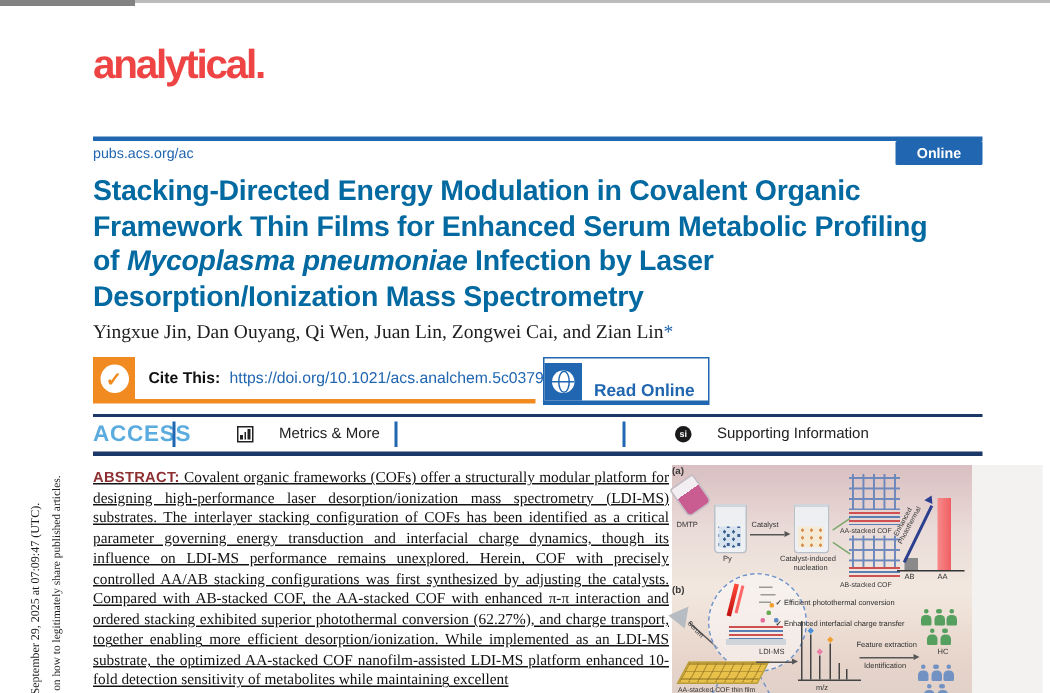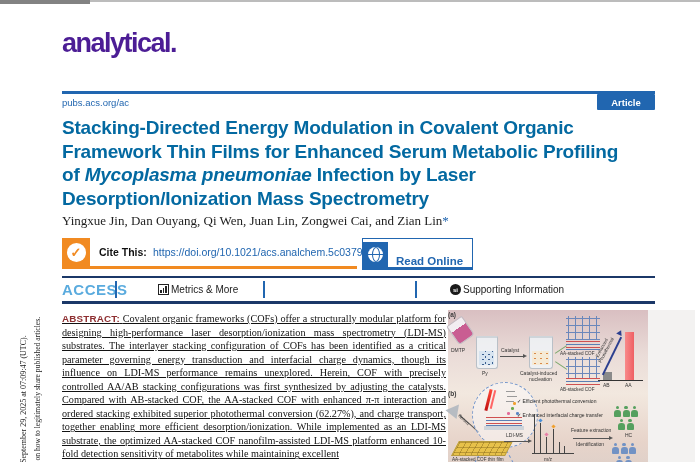--- a/index.html
+++ b/index.html
@@ -11,21 +11,21 @@
   .topline{left:0;top:0;width:700px;height:2px;background:#bcbcbc;}
   .topline-dark{left:0;top:0;width:90px;height:4px;background:#828282;}
 
   
   .rot{transform:rotate(-90deg);transform-origin:0 0;white-space:nowrap;
        font-family:"Liberation Serif",serif;color:#1c1c1c;}
   .rot1{left:19px;top:469px;font-size:8px;}
   .rot2{left:33px;top:473px;font-size:7.6px;}
 
   
-  .logo-analytical{left:62px;top:28px;font-size:27px;font-weight:bold;color:#4c1d95;letter-spacing:-1.5px;}
+  .logo-analytical{left:62px;top:28px;font-size:27px;font-weight:bold;color:#ef4444;letter-spacing:-1.5px;}
   .logo-chemistry{left:128px;top:47px;font-size:22px;font-weight:bold;color:#8e2022;letter-spacing:-1px;}
   .rule-blue{left:62px;top:91px;width:593px;height:2.5px;background:#2166b0;}
   .pubs-url{left:62px;top:97px;font-size:9.5px;color:#2166b0;text-decoration:none;}
   .article-badge{left:597px;top:94px;width:58px;height:16px;background:#2166b0;color:#fff;
     font-size:9.5px;font-weight:bold;display:flex;align-items:center;justify-content:center;border-radius:1px;}
 
   
   .title{left:62px;top:116px;width:572px;margin:0;font-size:19px;line-height:23.5px;
     font-weight:bold;color:#0369a1;letter-spacing:-0.2px;}
   .authors{left:62px;top:213px;font-family:"Liberation Serif",serif;font-size:13px;color:#1e1e1e;text-align:right;}
@@ -44,21 +44,21 @@
   .globe{position:relative;width:15px;height:15px;border-radius:50%;background:#fff;overflow:hidden;}
   .globe::before{content:"";position:absolute;left:3.5px;top:0;width:6px;height:13px;border:1.2px solid #2166b0;border-radius:50%;}
   .globe::after{content:"";position:absolute;left:0;top:6.5px;width:15px;height:1.2px;background:#2166b0;}
   .ro-text{color:#2166b0;font-weight:bold;font-size:11.5px;padding:0 9px 0 8px;}
 
   
   .acc-top{left:62px;top:276px;width:593px;height:1.5px;background:#1b3868;}
   .acc-bot{left:62px;top:301px;width:593px;height:2.5px;background:#1b3868;}
   .access-logo{left:62px;top:281px;font-size:15px;font-weight:bold;color:#5aabde;letter-spacing:0.5px;}
   .vsep{width:1.5px;height:17px;background:#2166b0;top:281px;}
-  .acc-item{top:284px;font-size:10px;color:#222;display:flex;align-items:center;gap:2px;cursor:pointer;}
+  .acc-item{top:284px;font-size:10px;color:#222;display:flex;align-items:center;gap:17px;cursor:pointer;}
   .icon-bars{width:11px;height:11px;border:1px solid #222;display:flex;align-items:flex-end;gap:1px;padding:1px;box-sizing:border-box;}
   .icon-bars i{display:block;width:2px;background:#222;}
   .icon-doc{width:11px;height:11px;border:1px solid #222;box-sizing:border-box;
     background:repeating-linear-gradient(180deg,transparent 0 2px,#222 2px 3px,transparent 3px 4px);
     background-size:7px 9px;background-position:1px 1px;background-repeat:no-repeat;}
   .icon-si{width:11px;height:11px;border-radius:50%;background:#1a1a1a;color:#fff;font-size:6px;font-weight:bold;
     display:flex;align-items:center;justify-content:center;}
 
   
   .abstract{left:62px;top:312px;width:384px;margin:0;font-family:"Liberation Serif",serif;
@@ -125,21 +125,21 @@
 
   <div class="abs topline"></div>
   <div class="abs topline-dark"></div>
 
   <div class="abs rot rot1">n September 29, 2025 at 07:09:47 (UTC).</div>
   <div class="abs rot rot2">ons on how to legitimately share published articles.</div>
 
   <div class="abs logo-analytical">analytical.</div>
   <div class="abs rule-blue"></div>
   <a class="abs pubs-url" href="#">pubs.acs.org/ac</a>
-  <div class="abs article-badge">Article</div>
+  <div class="abs article-badge">Online</div>
 
   <h1 class="abs title"><span>Stacking-Directed Energy Modulation in Covalent Organic Framework Thin Films for Enhanced Serum Metabolic Profiling of </span><i>Mycoplasma pneumoniae</i><span> Infection by Laser Desorption/Ionization Mass Spectrometry</span></h1>
   <div class="abs authors"><span>Yingxue Jin, Dan Ouyang, Qi Wen, Juan Lin, Zongwei Cai, and Zian Lin</span><span class="ast">*</span></div>
 
   <div class="abs cite-icon">
     <span class="cite-circle">✓</span>
   </div>
   <span class="abs cite-label">Cite This:</span>
   <a class="abs cite-doi" href="#">https://doi.org/10.1021/acs.analchem.5c03796</a>
   <div class="abs cite-underline"></div>

